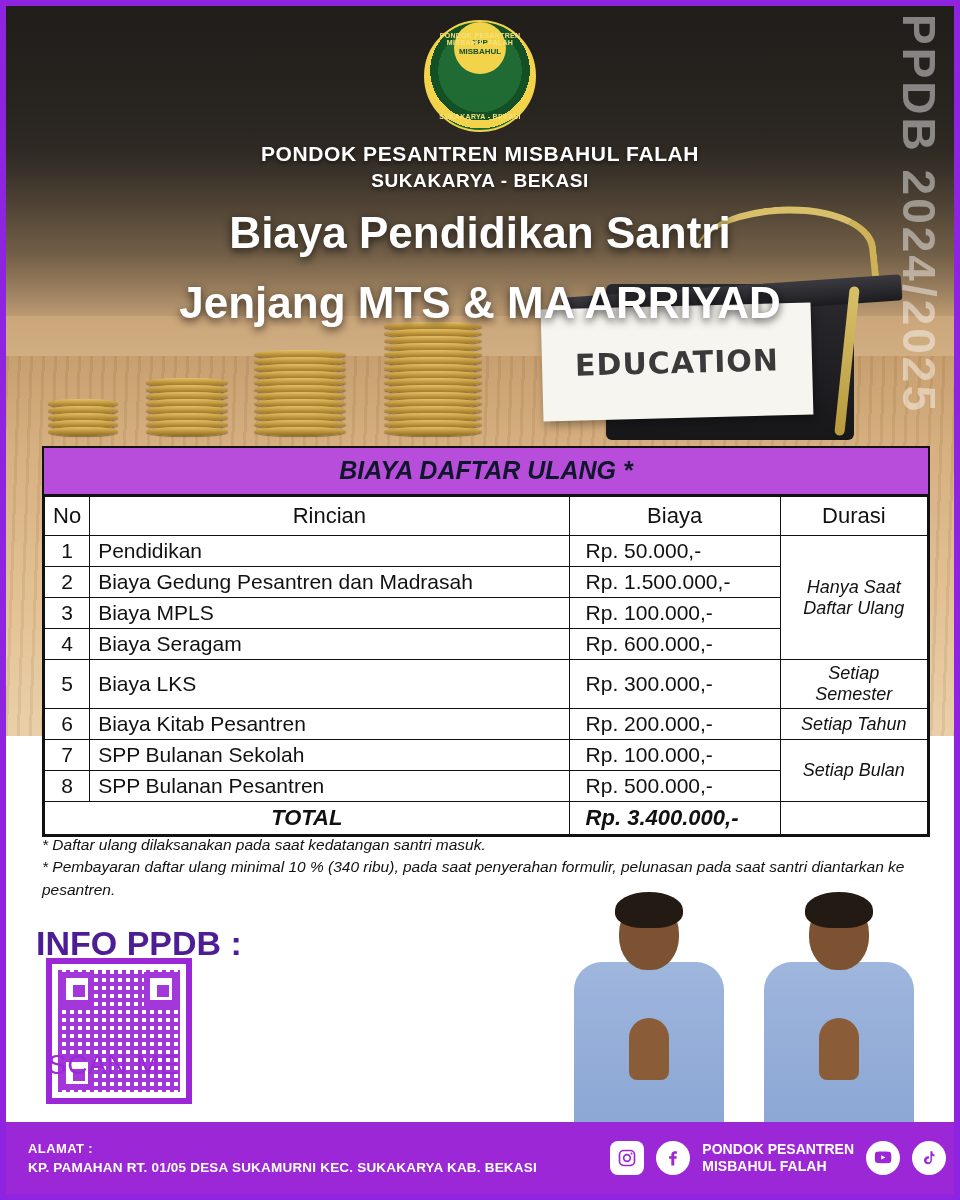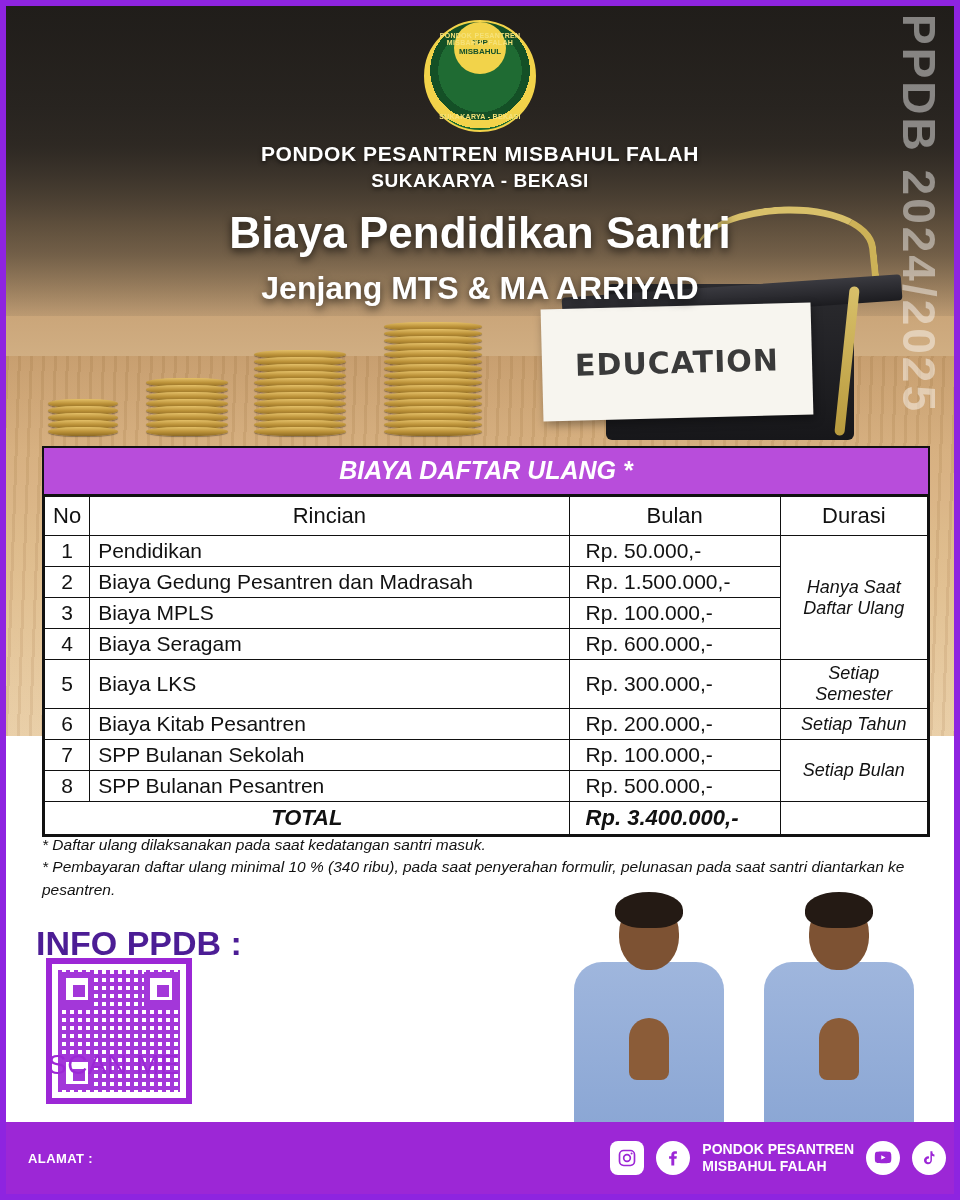--- a/index.html
+++ b/index.html
@@ -142,33 +142,33 @@
   }
   .org-sub {
     color: #ffffff; font-size: 19px; font-weight: 700; letter-spacing: .6px;
     margin-top: 4px; text-shadow: 0 2px 4px rgba(0,0,0,.6);
   }
   .title1 {
     color: #ffffff; font-size: 44px; font-weight: 700; margin-top: 16px;
     text-shadow: 0 3px 8px rgba(0,0,0,.7);
   }
   .title2 {
-    color: #ffffff; font-size: 32px; font-weight: 700; margin-top: 12px;
+    color: #ffffff; font-size: 44px; font-weight: 700; margin-top: 20px;
     text-shadow: 0 3px 8px rgba(0,0,0,.7);
   }
 
   
   .table-card {
     position: absolute; left: 36px; top: 440px; width: 888px;
     background: #ffffff;
     border: 2px solid #111;
   }
   .table-banner {
     background: #b84ddb;
-    color: #ffffff;
+    color: #0f172a;
     text-align: center;
     font-size: 25px; font-weight: 700; font-style: italic;
     padding: 8px 0 9px;
     border-bottom: 2px solid #111;
   }
   table { width: 100%; border-collapse: collapse; }
   th, td {
     border: 1px solid #111;
     font-size: 21px;
     padding: 3px 8px;
@@ -372,21 +372,21 @@
       <colgroup>
           <col class="c1">
           <col class="c2">
           <col class="c3">
           <col class="c4">
         </colgroup>
       <thead>
         <tr>
           <th>No</th>
           <th>Rincian</th>
-          <th>Bulan</th>
+          <th>Biaya</th>
           <th>Durasi</th>
         </tr>
       </thead>
       <tbody>
         <tr>
           <td class="no">1</td>
           <td class="rincian">Pendidikan</td>
           <td class="biaya">Rp. 50.000,-</td>
           <td class="durasi" rowspan="4">
             <div>Hanya Saat</div>
@@ -468,20 +468,21 @@
           <div class="hair"></div>
         </div>
       <div class="body"></div>
       <div class="hands"></div>
     </div>
   </div>
 
   <div class="footer">
     <div class="footer-left">
       <div class="addr-label">ALAMAT :</div>
+      <div class="addr-text">KP. PAMAHAN RT. 01/05 DESA SUKAMURNI KEC. SUKAKARYA KAB. BEKASI</div>
     </div>
     <div class="footer-right">
       <div class="soc">
         <svg width="20" height="20" viewBox="0 0 24 24" fill="none" stroke="#9c27d6" stroke-width="2">
           <rect x="3" y="3" width="18" height="18" rx="5"></rect>
             <circle cx="12" cy="12" r="4"></circle>
             <circle cx="17.5" cy="6.5" r="1.2" fill="#9c27d6" stroke="none"></circle>
         </svg>
       </div>
       <div class="soc round">

